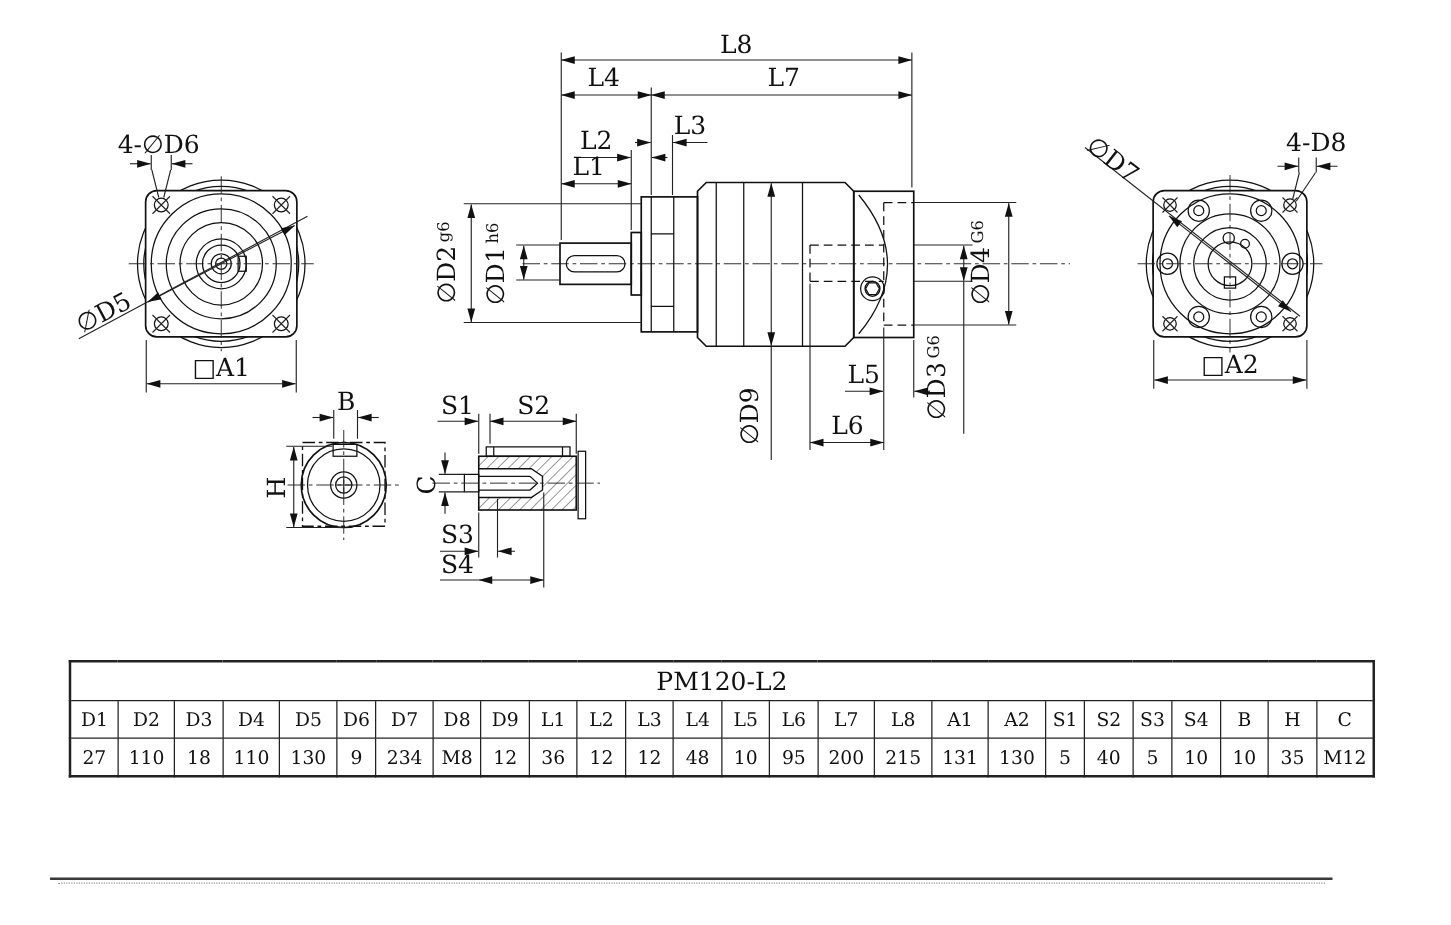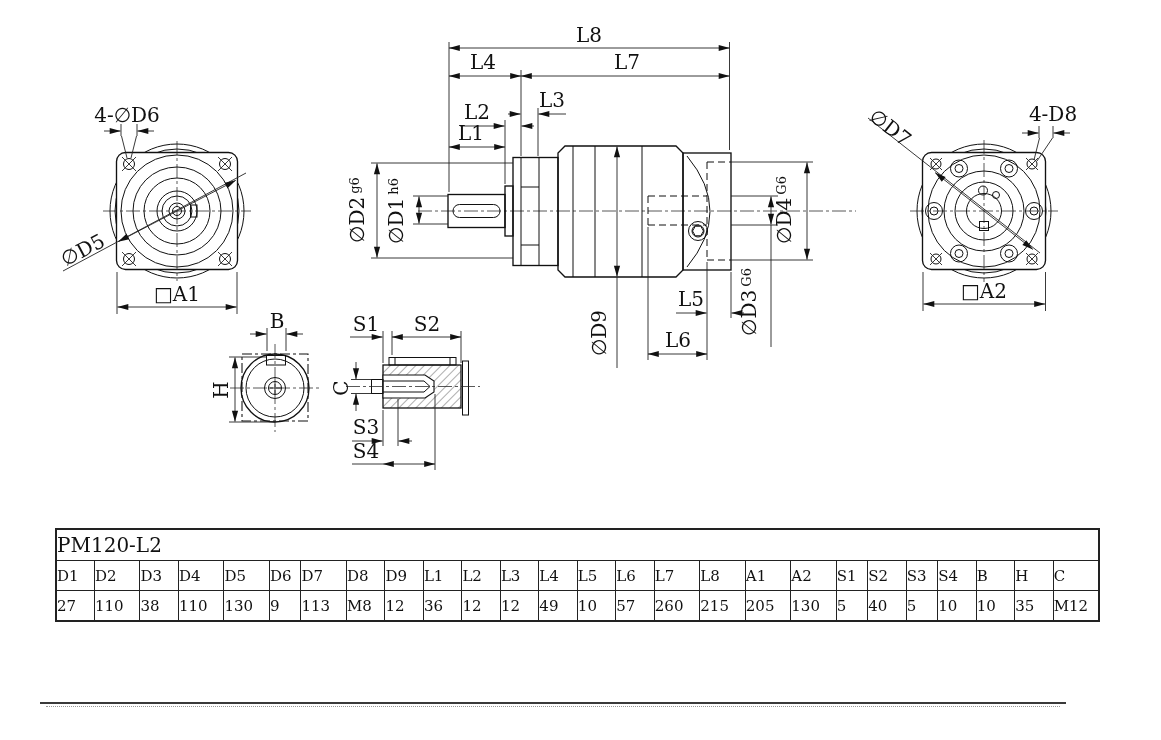--- a/index.html
+++ b/index.html
@@ -10,21 +10,21 @@
   svg .tol{font-size:13px;}
   .o {fill:none;stroke:#111;stroke-width:1.35;}
   .wf{fill:#fff;stroke:#111;stroke-width:1.35;}
   .m {fill:none;stroke:#111;stroke-width:1;}
   .t {fill:none;stroke:#222;stroke-width:0.9;}
   .cl{fill:none;stroke:#222;stroke-width:0.75;stroke-dasharray:14 3 3 3;}
   .hd{fill:none;stroke:#111;stroke-width:1;stroke-dasharray:7 4;}
   .ph{fill:none;stroke:#111;stroke-width:1.05;stroke-dasharray:10 3 3 3;}
   table.spec{position:absolute;left:55px;top:528px;width:1045px;border-collapse:collapse;
              table-layout:fixed;border:2px solid #222;background:#fff;}
-  .spec td{border:1px solid #222;vertical-align:middle;padding:0;
+  .spec td{border:1px solid #222;text-align:center;vertical-align:middle;padding:0;
            font-size:15px;height:29px;overflow:hidden;white-space:nowrap;}
   .spec tr.title-row td{height:30px;font-size:20px;}
   .rule {position:absolute;top:702px;left:40px;width:1026px;border-top:2px solid #3a3a3a;}
   .rule2{position:absolute;top:706px;left:46px;width:1014px;border-top:1px dotted #999;}
 </style>
 </head>
 <body>
 
 <div class="page">
 
@@ -320,36 +320,36 @@
           <td>S2</td>
           <td>S3</td>
           <td>S4</td>
           <td>B</td>
           <td>H</td>
           <td>C</td>
         </tr>
       <tr>
           <td>27</td>
           <td>110</td>
-          <td>38</td>
+          <td>18</td>
           <td>110</td>
           <td>130</td>
           <td>9</td>
-          <td>113</td>
+          <td>234</td>
           <td>M8</td>
           <td>12</td>
           <td>36</td>
           <td>12</td>
           <td>12</td>
-          <td>49</td>
+          <td>48</td>
           <td>10</td>
-          <td>57</td>
-          <td>260</td>
+          <td>95</td>
+          <td>200</td>
           <td>215</td>
-          <td>205</td>
+          <td>131</td>
           <td>130</td>
           <td>5</td>
           <td>40</td>
           <td>5</td>
           <td>10</td>
           <td>10</td>
           <td>35</td>
           <td>M12</td>
         </tr>
     </tbody>

